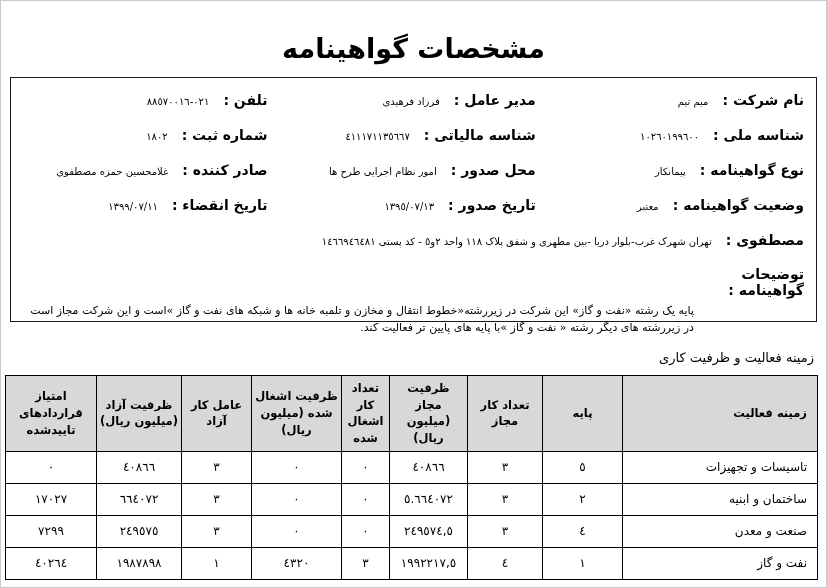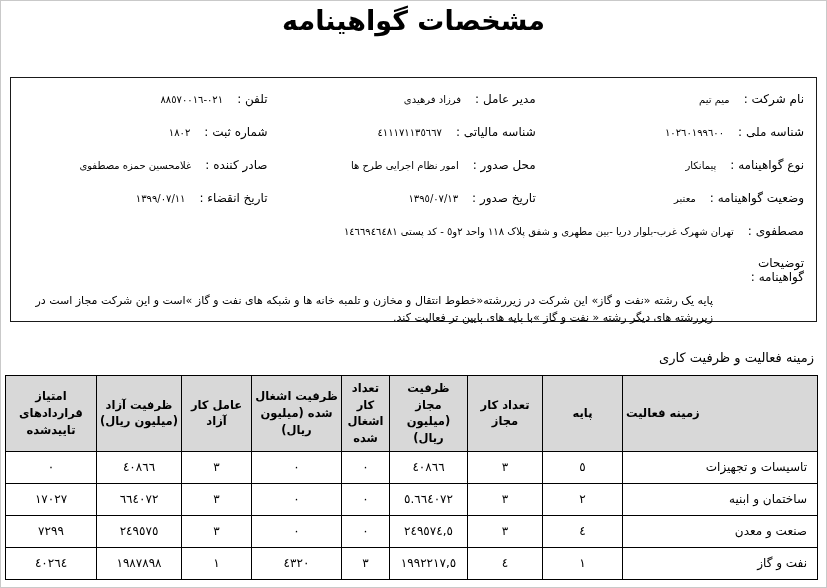--- a/index.html
+++ b/index.html
@@ -14,21 +14,21 @@
   .page {
     width:827px; height:588px;
     border:1px solid #c9c9c9;
     background:#fff;
     overflow:hidden;
   }
   .title {
     text-align:center;
     font-size:27px;
     font-weight:bold;
-    padding-top:4px;
+    padding-top:32px;
     height:72px;
   }
   .info-box {
     margin:4px 9px 0 9px;
     border:1px solid #1a1a1a;
     padding:4px 8px 6px 8px;
     height:245px;
   }
   .info-grid {
     display:grid;
@@ -36,21 +36,21 @@
     direction:rtl;
   }
   .field {
     display:flex;
     flex-direction:row;
     align-items:baseline;
     gap:14px;
     padding:10px 4px 9px 4px;
     white-space:nowrap;
   }
-  .label { font-weight:normal; font-size:12px; }
+  .label { font-weight:bold; font-size:14px; }
   .value { font-size:10px; unicode-bidi:plaintext; }
   .wide-row {
     display:flex;
     align-items:baseline;
     gap:14px;
     padding:10px 4px 6px 4px;
   }
   .wide-row .value { white-space:nowrap; }
   .desc-row { align-items:flex-start; padding-top:12px; }
   .desc-text {
@@ -79,21 +79,21 @@
   }
   table.cap th {
     background:#d8d8d8;
     font-size:11.5px;
     font-weight:bold;
     padding:4px 3px;
     height:70px;
     text-align:center;
     line-height:1.45;
   }
-  table.cap th.activity-h { text-align:left; padding-right:10px; }
+  table.cap th.activity-h { text-align:right; padding-right:10px; }
   table.cap td {
     height:32px;
     font-size:12px;
     text-align:center;
     unicode-bidi:plaintext;
   }
   table.cap td.activity { text-align:right; padding-right:10px; unicode-bidi:normal;margin-left:30px; }
 </style>
 </head>
 <body>

